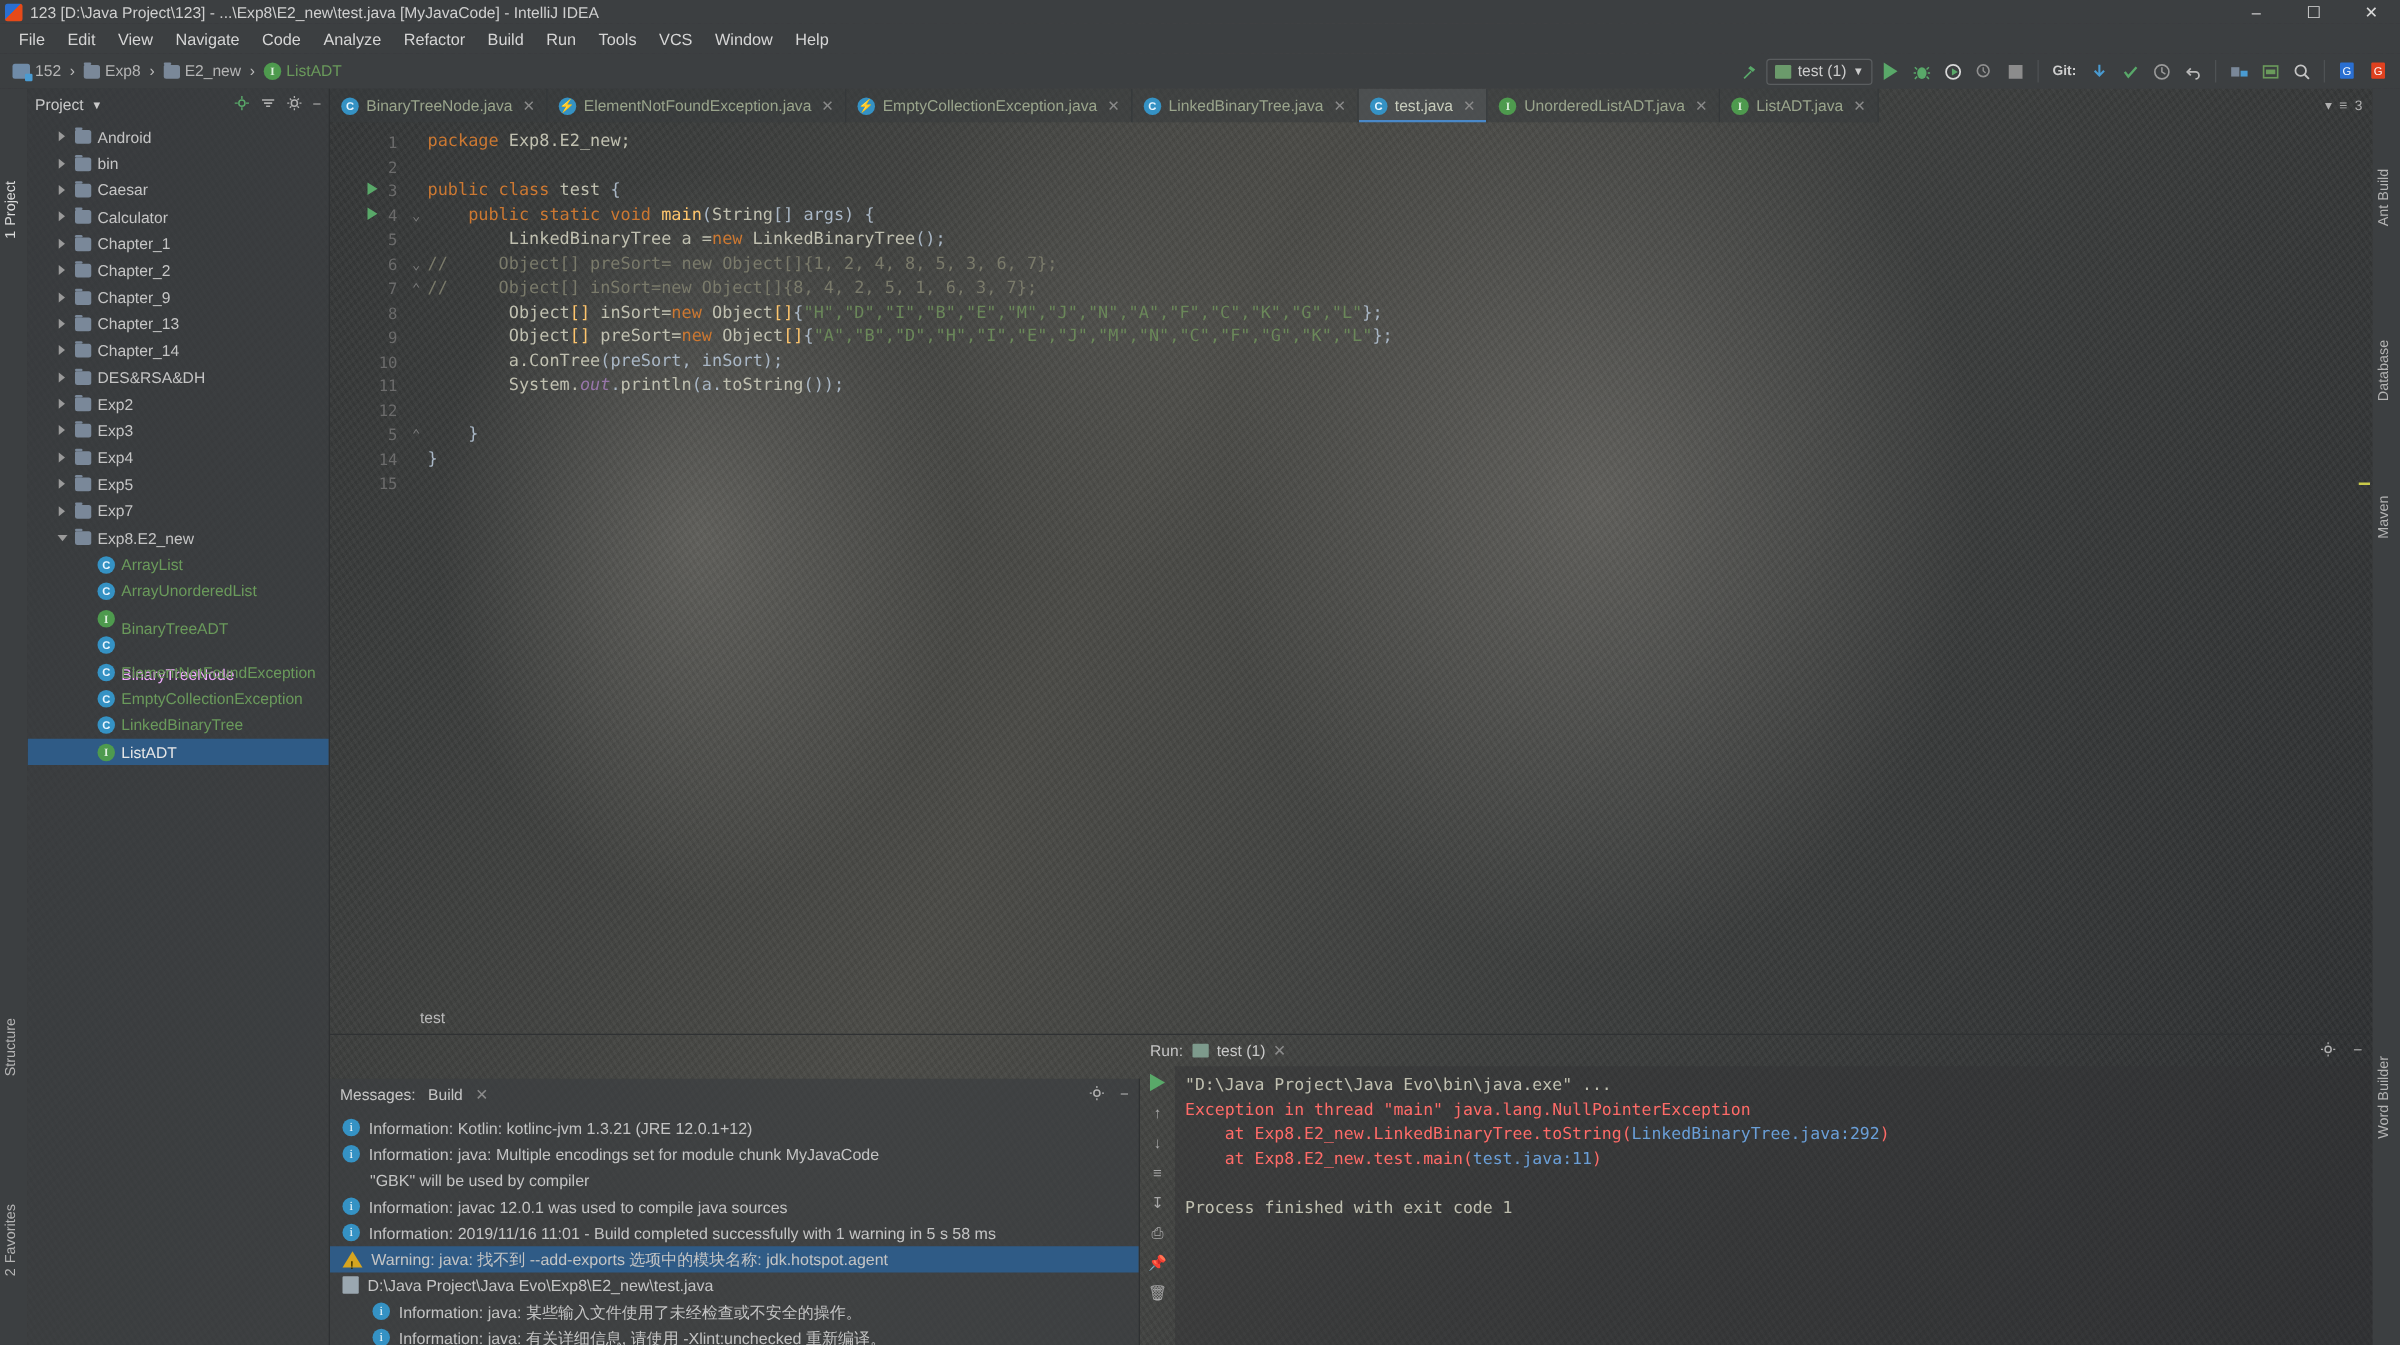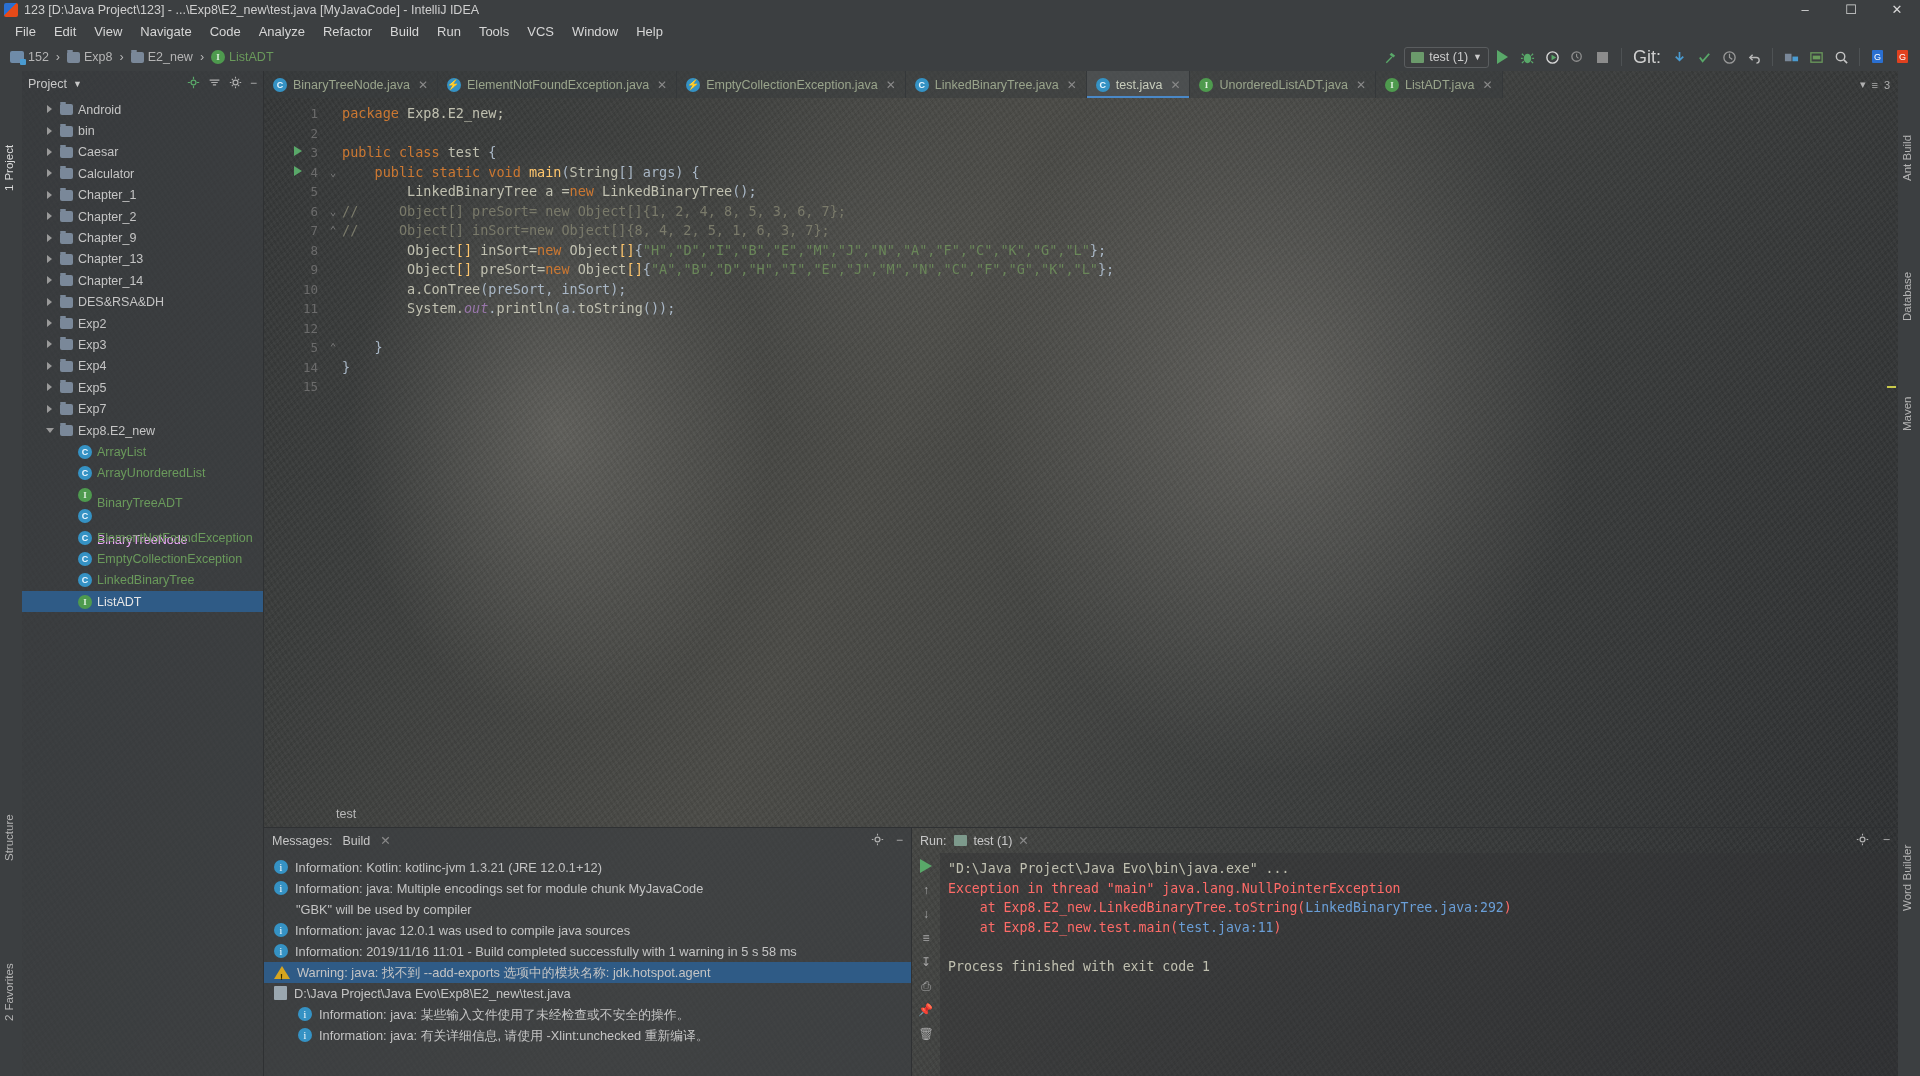--- a/index.html
+++ b/index.html
@@ -67,21 +67,21 @@
   .tb-ic { width:22px;height:22px;display:flex;align-items:center;justify-content:center;
     color:#b9b9b9;font-size:13px;}
   .runcfg {
     display:flex;align-items:center;gap:5px;border:1px solid #5a5d5f;border-radius:3px;
     padding:1px 6px;height:21px;color:#cccccc;font-size:12.5px;background:rgba(60,63,65,.45);
   }
   .runcfg .cfgic{width:13px;height:11px;background:#6b9a6b;border-radius:1px;flex:none;}
   .play { width:0;height:0;border-left:11px solid #59a869;border-top:7px solid transparent;
     border-bottom:7px solid transparent;}
   .stop-sq{width:11px;height:11px;background:#8c8c8c;}
-  .gitlabel{color:#cfcfcf;font-size:18px;padding:0 4px;}
+  .gitlabel{color:#cfcfcf;font-size:11px;padding:0 4px;font-weight:bold;}
   .sep-v{width:1px;height:18px;background:#4e5254;margin:0 4px;}
 
   
   #main { display:flex; height:calc(1076px - 19px - 24px - 28px); }
 
   
   .vstrip { width:22px; background:#3c3f41; position:relative; flex:none; }
   .vtab {
     position:absolute; transform-origin:0 0; white-space:nowrap;
     font-size:11.5px; color:#b4b4b4; display:flex; align-items:center; gap:4px;
@@ -135,21 +135,21 @@
   #codetext .ln { height:19.5px; line-height:19.5px; color:#c0c0b0; }
   .kw{color:#cc7832;} .str{color:#6a8759;}
   .cmt{color:#7a7a6a;} .fn{color:#ffc66d;} .fld{color:#9876aa;font-style:italic;}
   .cls{color:#c0c0b0;} .br{color:#a9b7c6;}
   #rightgut{width:14px;flex:none;position:relative;}
   #rightgut .mk{position:absolute;right:2px;width:9px;height:2px;background:#c9c94a;}
 
   
   #bottom { height:249px; display:flex; border-top:1px solid #2f3133; }
   #messages { width:648px; flex:none; display:flex; flex-direction:column;
-     background:rgba(60,63,65,.72); border-right:1px solid #2f3133;}
+     background:rgba(60,63,65,.72); border-right:1px solid #2f3133;margin-top:35px;}
   .pane-head{height:25px;display:flex;align-items:center;gap:10px;padding:0 8px;font-size:12.5px;color:#c6c6c6;}
   .pane-head .ic{margin-left:auto;display:flex;gap:12px;color:#b0b0b0;font-size:12px;}
   .msg-list{flex:1;padding:4px 0;font-size:12.8px;overflow:hidden;}
   .msg { display:flex; gap:7px; align-items:flex-start; padding:2px 8px 2px 10px; color:#c4c4c4;
      line-height:17px;}
   .msg.sel{background:#2f5b86;}
   .msg .bi{width:14px;height:14px;border-radius:50%;background:#3592c4;color:#fff;font-size:10px;
      display:flex;align-items:center;justify-content:center;flex:none;margin-top:1px;
      font-family:"Liberation Serif",serif;}
   .msg .bw{width:0;height:0;border-left:8px solid transparent;border-right:8px solid transparent;

